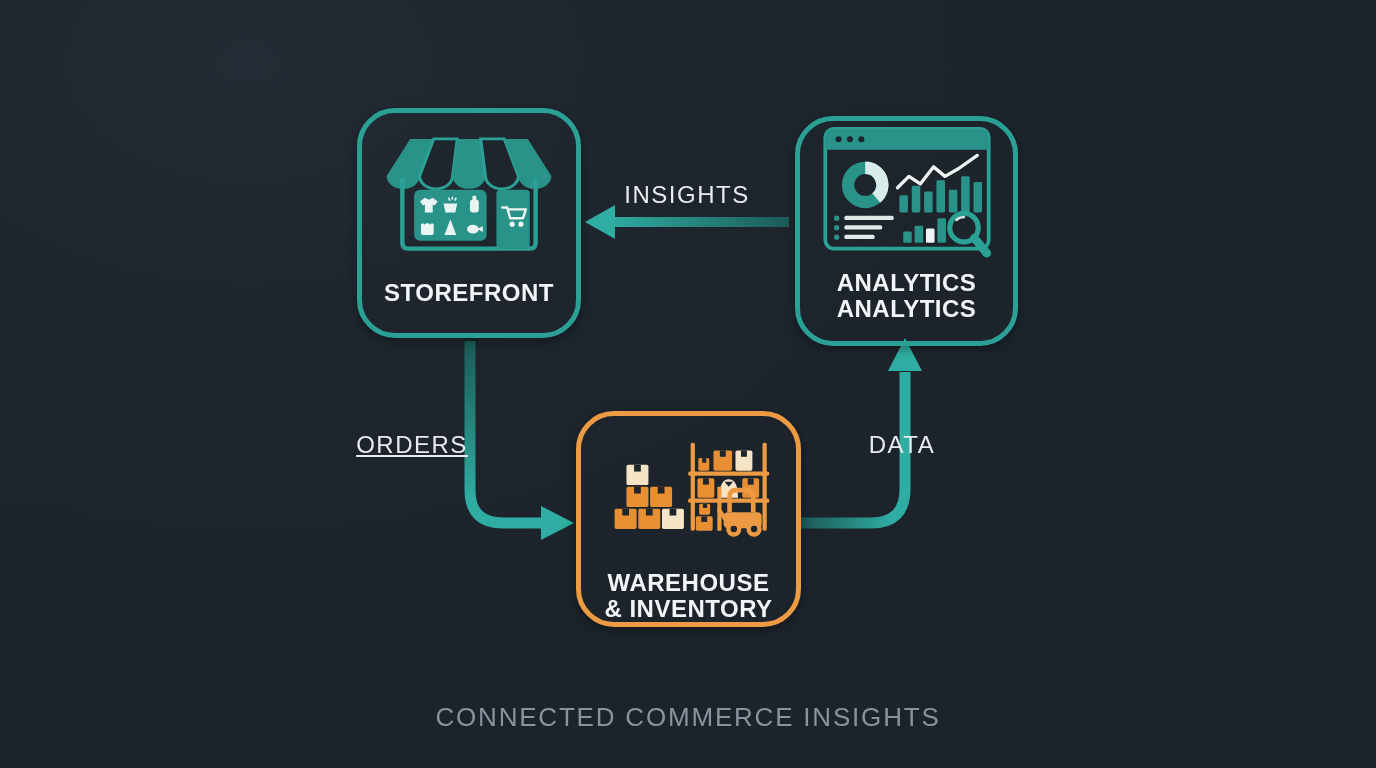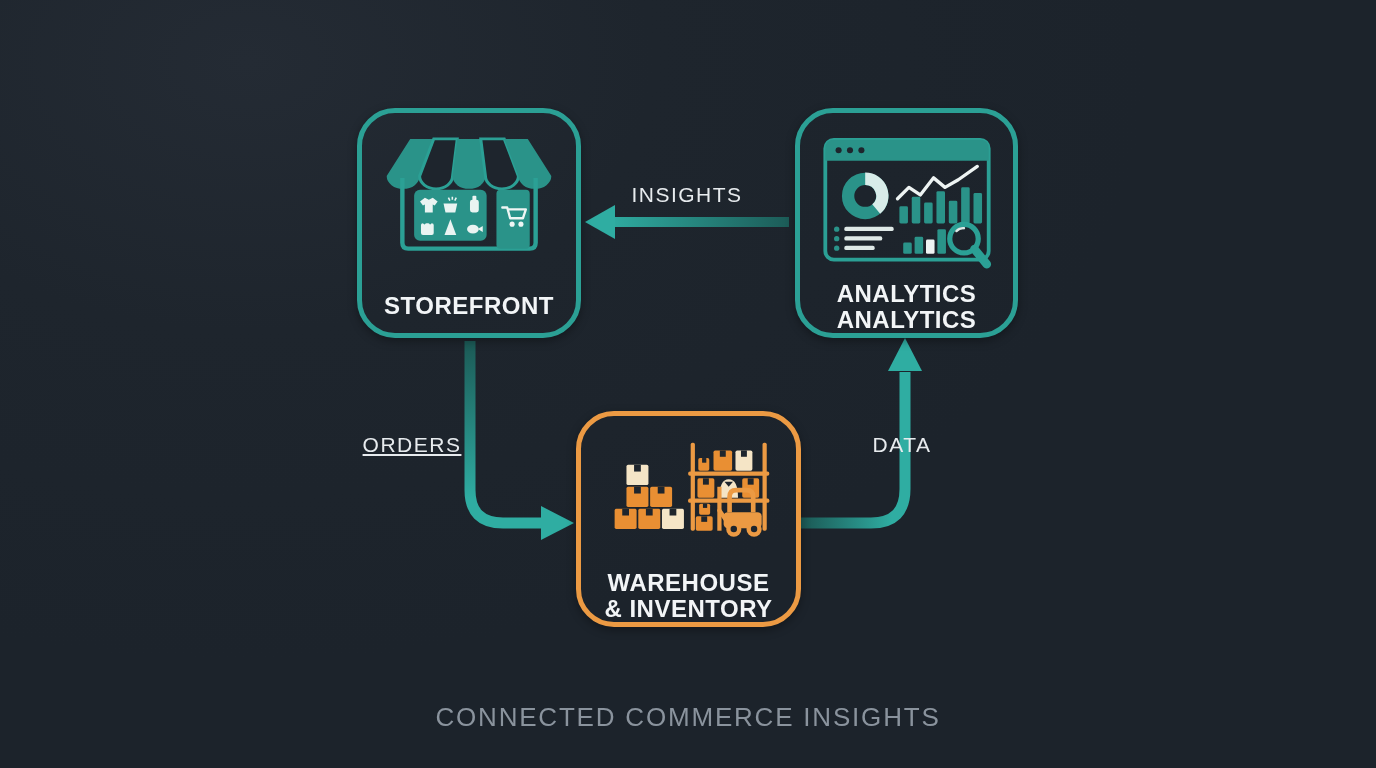--- a/index.html
+++ b/index.html
@@ -9,31 +9,31 @@
     font-family:"Liberation Sans", sans-serif;
   }
   .node{
     position:absolute;display:flex;flex-direction:column;align-items:center;
     border-radius:38px;box-sizing:border-box;
     box-shadow:0 3px 10px rgba(0,0,0,0.35);
   }
   .node.teal{border:5px solid #2ba095;}
   .node.orange{border:5px solid #ec9a43;}
   #node-storefront{left:357px;top:108px;width:224px;height:230px;padding-top:20px;}
-  #node-analytics{left:795px;top:108px;width:223px;height:230px;padding-top:19px;}
+  #node-analytics{left:795px;top:116px;width:223px;height:230px;}
   #node-warehouse{left:576px;top:411px;width:225px;height:216px;padding-top:15px;gap:12px;}
   .node-label{
     color:#f2f5f7;font-size:24px;font-weight:700;letter-spacing:0.5px;
     text-align:center;line-height:26px;
   }
-  #node-storefront .node-label{margin-top:13px;}
+  #node-storefront .node-label{}
   #node-analytics .node-label{margin-top:6px;}
   #node-warehouse .node-label{margin-top:7px;}
   .arrow-label{
-    position:absolute;color:#e7ebee;font-size:21px;font-weight:400;
+    position:absolute;color:#e7ebee;font-size:24px;font-weight:400;
     letter-spacing:1.5px;transform:translate(-50%,-50%);white-space:nowrap;
   }
   #caption{
     position:absolute;left:688px;top:717px;transform:translate(-50%,-50%);
     color:#8a939d;font-size:26px;letter-spacing:1.8px;white-space:nowrap;
   }
   svg{display:block;}
   #arrow-layer{position:absolute;left:0;top:0;}
 </style>
 </head>

